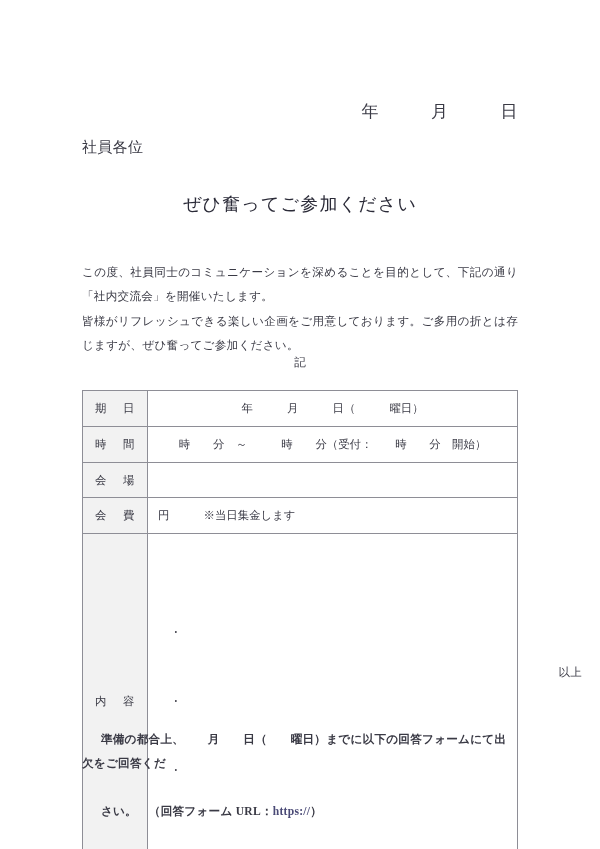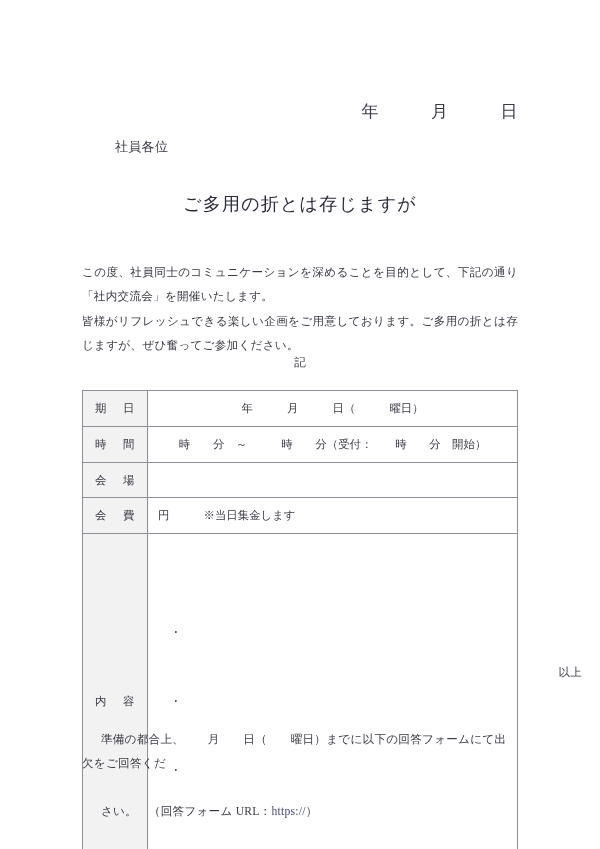--- a/index.html
+++ b/index.html
@@ -43,24 +43,23 @@
     letter-spacing: 0.4px;
     color: #3a3a45;
     white-space: pre;
   }
 
   
   .addressee {
     position: absolute;
     left: 0;
     top: 138px;
-    font-size: 13px;
+    font-size: 15px;
     letter-spacing: 0.3px;
     color: #3a3a45;
-    margin-left: 33px;
   }
 
   
   .doc-title {
     position: absolute;
     left: 0;
     top: 192px;
     width: 436px;
     text-align: center;
     font-size: 18px;
@@ -160,34 +159,35 @@
   .para-3 {
     position: absolute;
     left: 0;
     top: 704px;
     width: 436px;
     font-size: 11.6px;
     line-height: 24px;
     letter-spacing: 0.25px;
     color: #3a3a45;
     white-space: pre-wrap;
+    font-weight: bold;
   }
   .url-text { color: #4a4a76; }
 </style>
 </head>
 <body>
 
 <div class="page">
   <div class="content">
 
     <div class="date-line">年　　　月　　　日</div>
 
     <div class="addressee">社員各位</div>
 
-    <h1 class="doc-title">ご多用の折とは存じますが</h1>
+    <h1 class="doc-title">ぜひ奮ってご参加ください</h1>
 
     <p class="para para-1">この度、社員同士のコミュニケーションを深めることを目的として、下記の通り「社内交流会」を開催いたします。</p>
 
     <p class="para para-2">皆様がリフレッシュできる楽しい企画をご用意しております。ご多用の折とは存じますが、ぜひ奮ってご参加ください。</p>
 
     <div class="ki-marker">記</div>
 
     <table class="info-table">
       <tbody>
         <tr class="row-h36">

